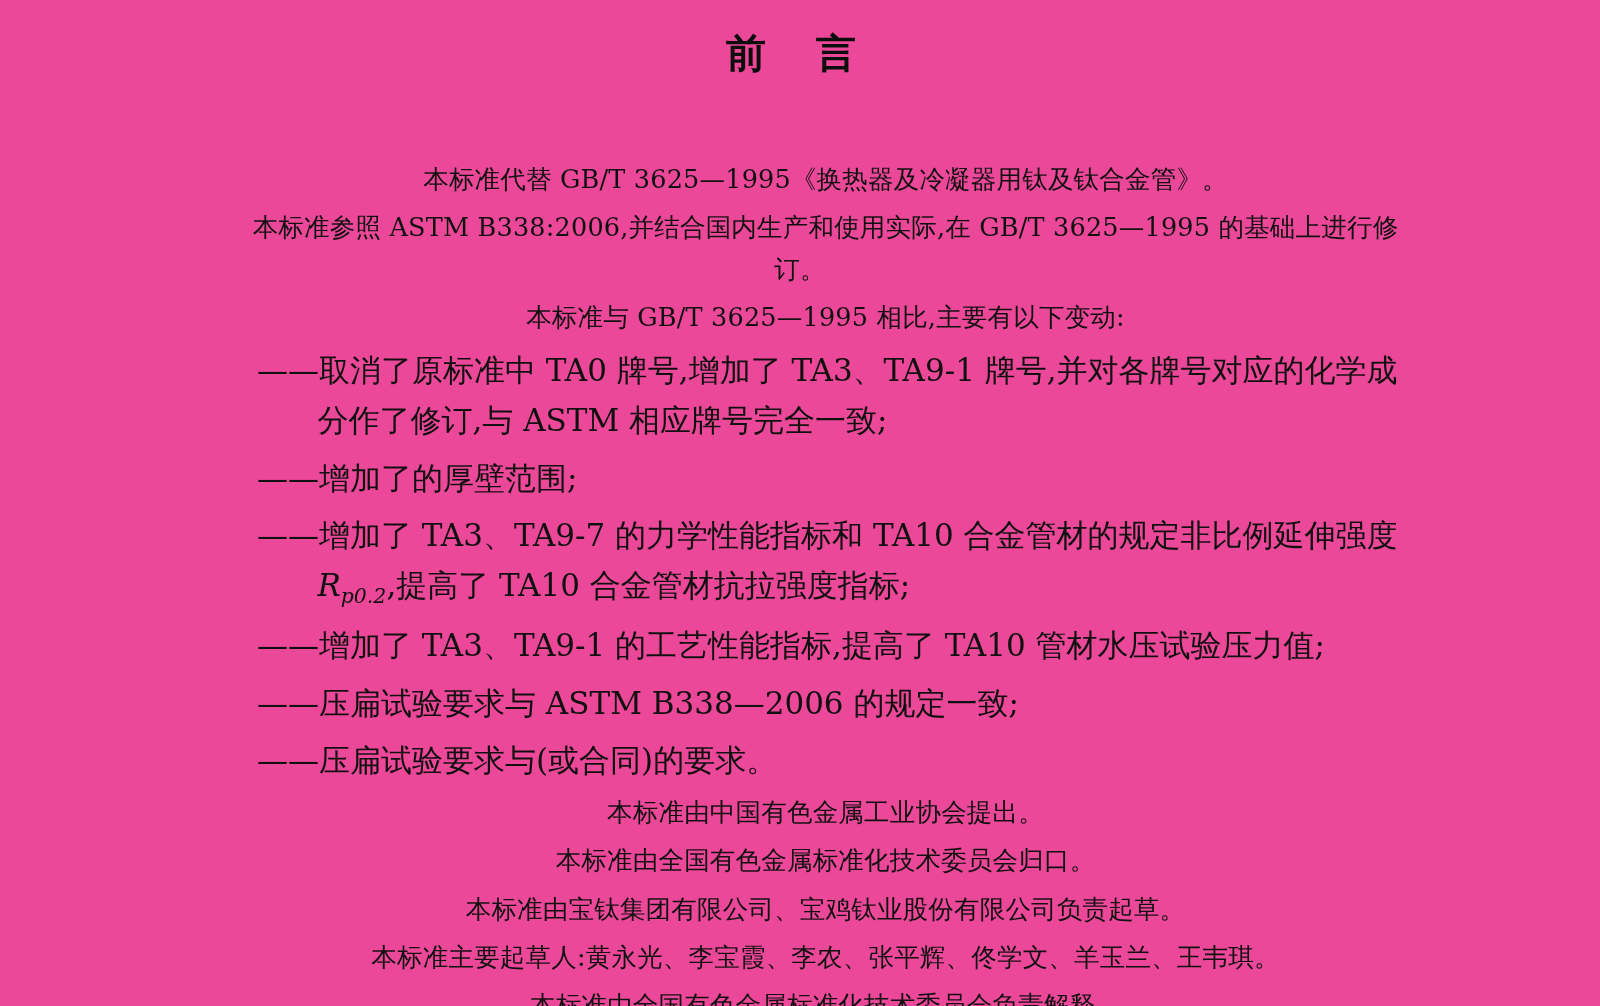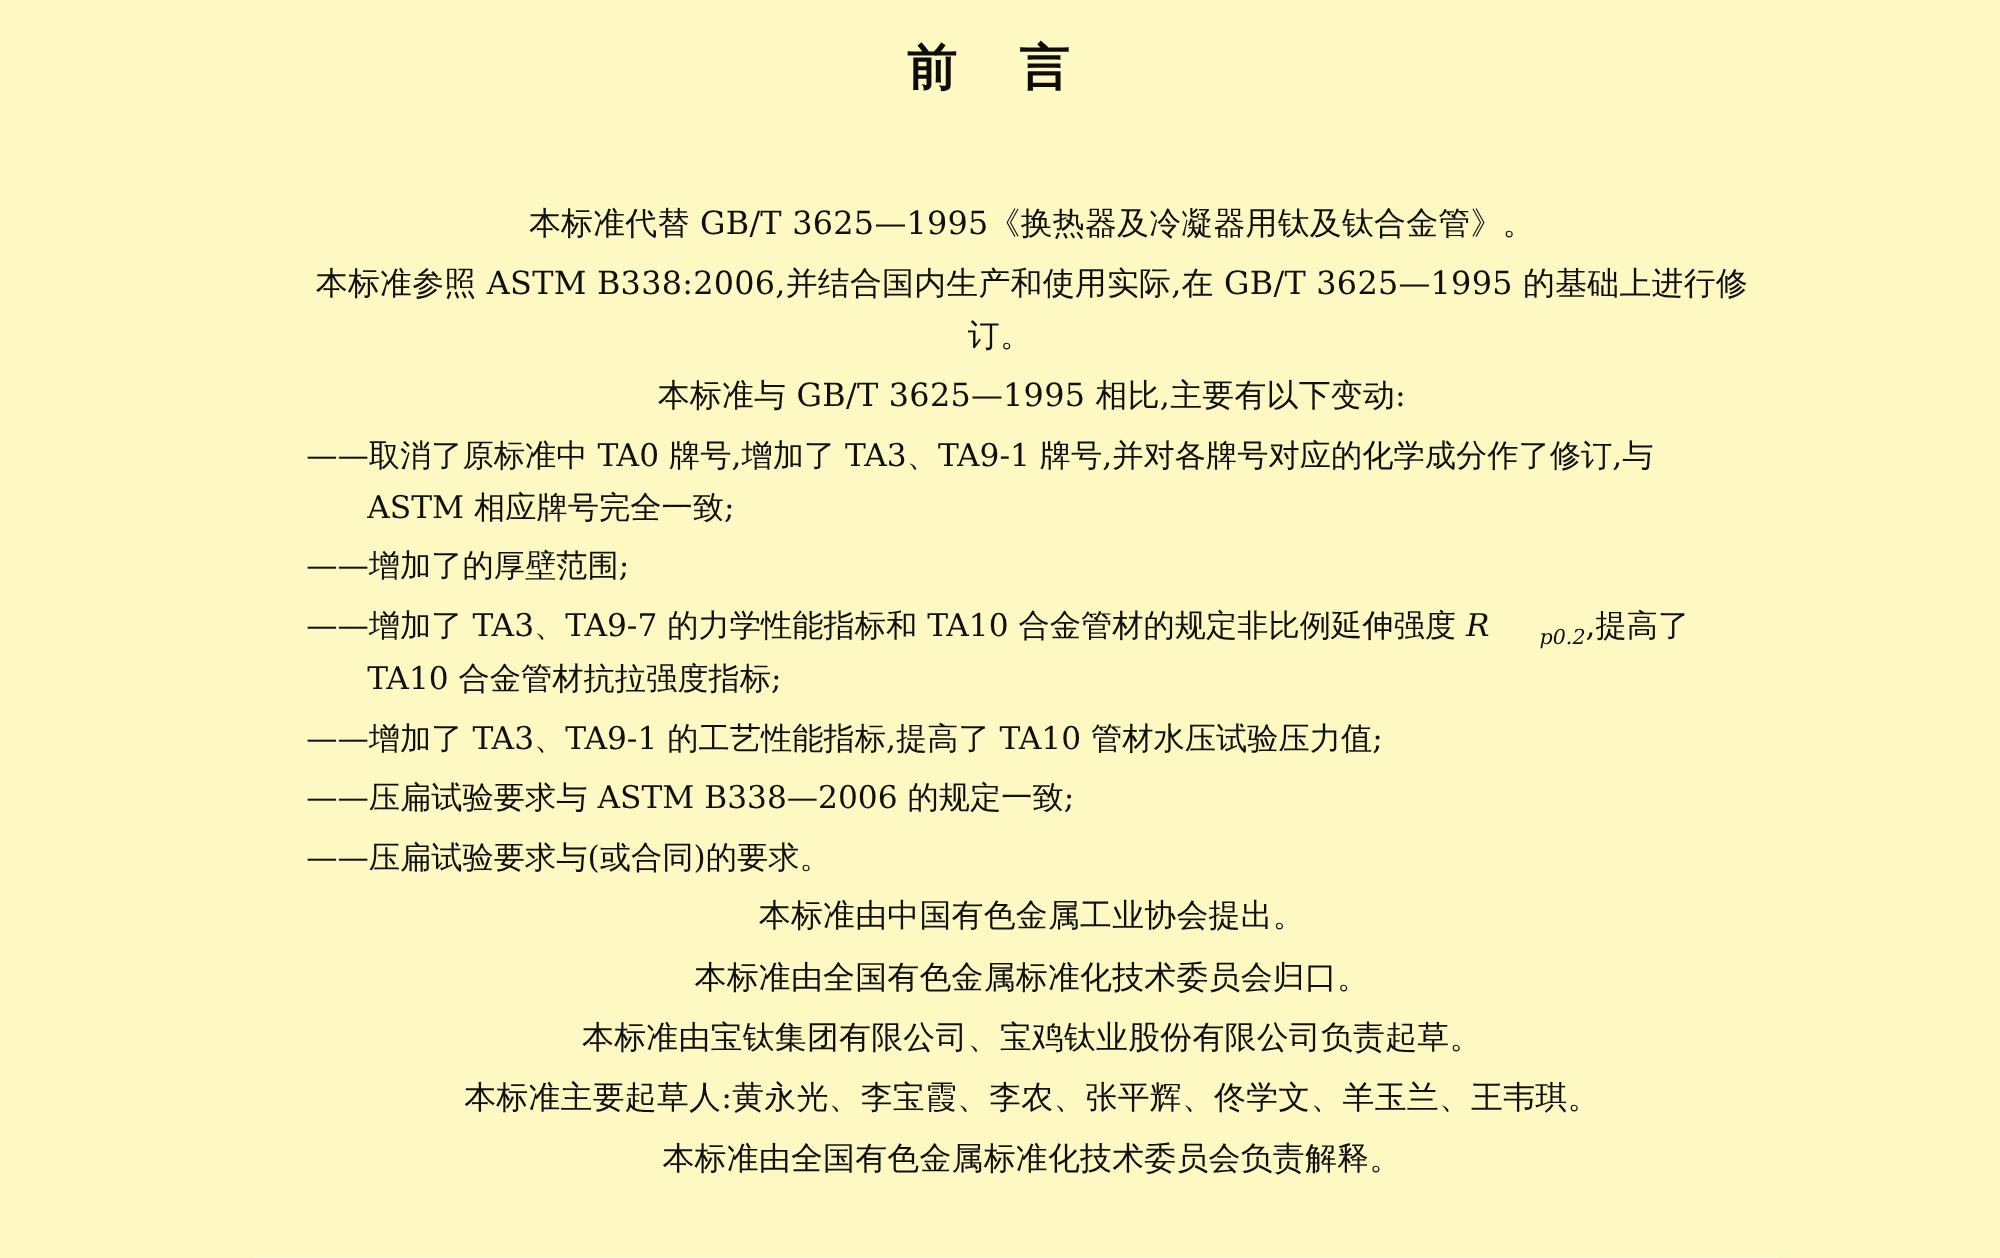--- a/index.html
+++ b/index.html
@@ -11,21 +11,21 @@
     width: 1600px;
     height: 1006px;
     font-family: "DejaVu Serif", "Liberation Serif", serif;
     color: #111111;
     overflow: hidden;
   }
   .page {
     position: relative;
     width: 1600px;
     height: 1006px;
-    background: #fef9c3;
+    background: #ec4899;
     box-sizing: border-box;
   }
   .page-title {
     text-align: center;
     font-family: "DejaVu Sans", "Liberation Sans", sans-serif;
     font-weight: bold;
     font-size: 40px;
     letter-spacing: 0.45em;
     padding-top: 26px;
     color: #0d0d0d;
@@ -42,31 +42,30 @@
     color: #101010;
     margin: 0 0 7px 0;
     letter-spacing: 0.2px;
     text-align: center;
   }
   .para.indent {
     text-indent: 2em;
   }
   
   .dash-item {
-    font-size: 25px;
+    font-size: 31px;
     line-height: 1.62;
     margin: 0 0 7px 0;
     padding-left: 3.95em;
     text-indent: -1.95em;
     color: #101010;
   }
   .sub {
     font-size: 0.66em;
     vertical-align: sub;
-    margin-left: 40px;
   }
   .ital {
     font-style: italic;
   }
 </style>
 </head>
 <body>
 
 <div class="page">
 

